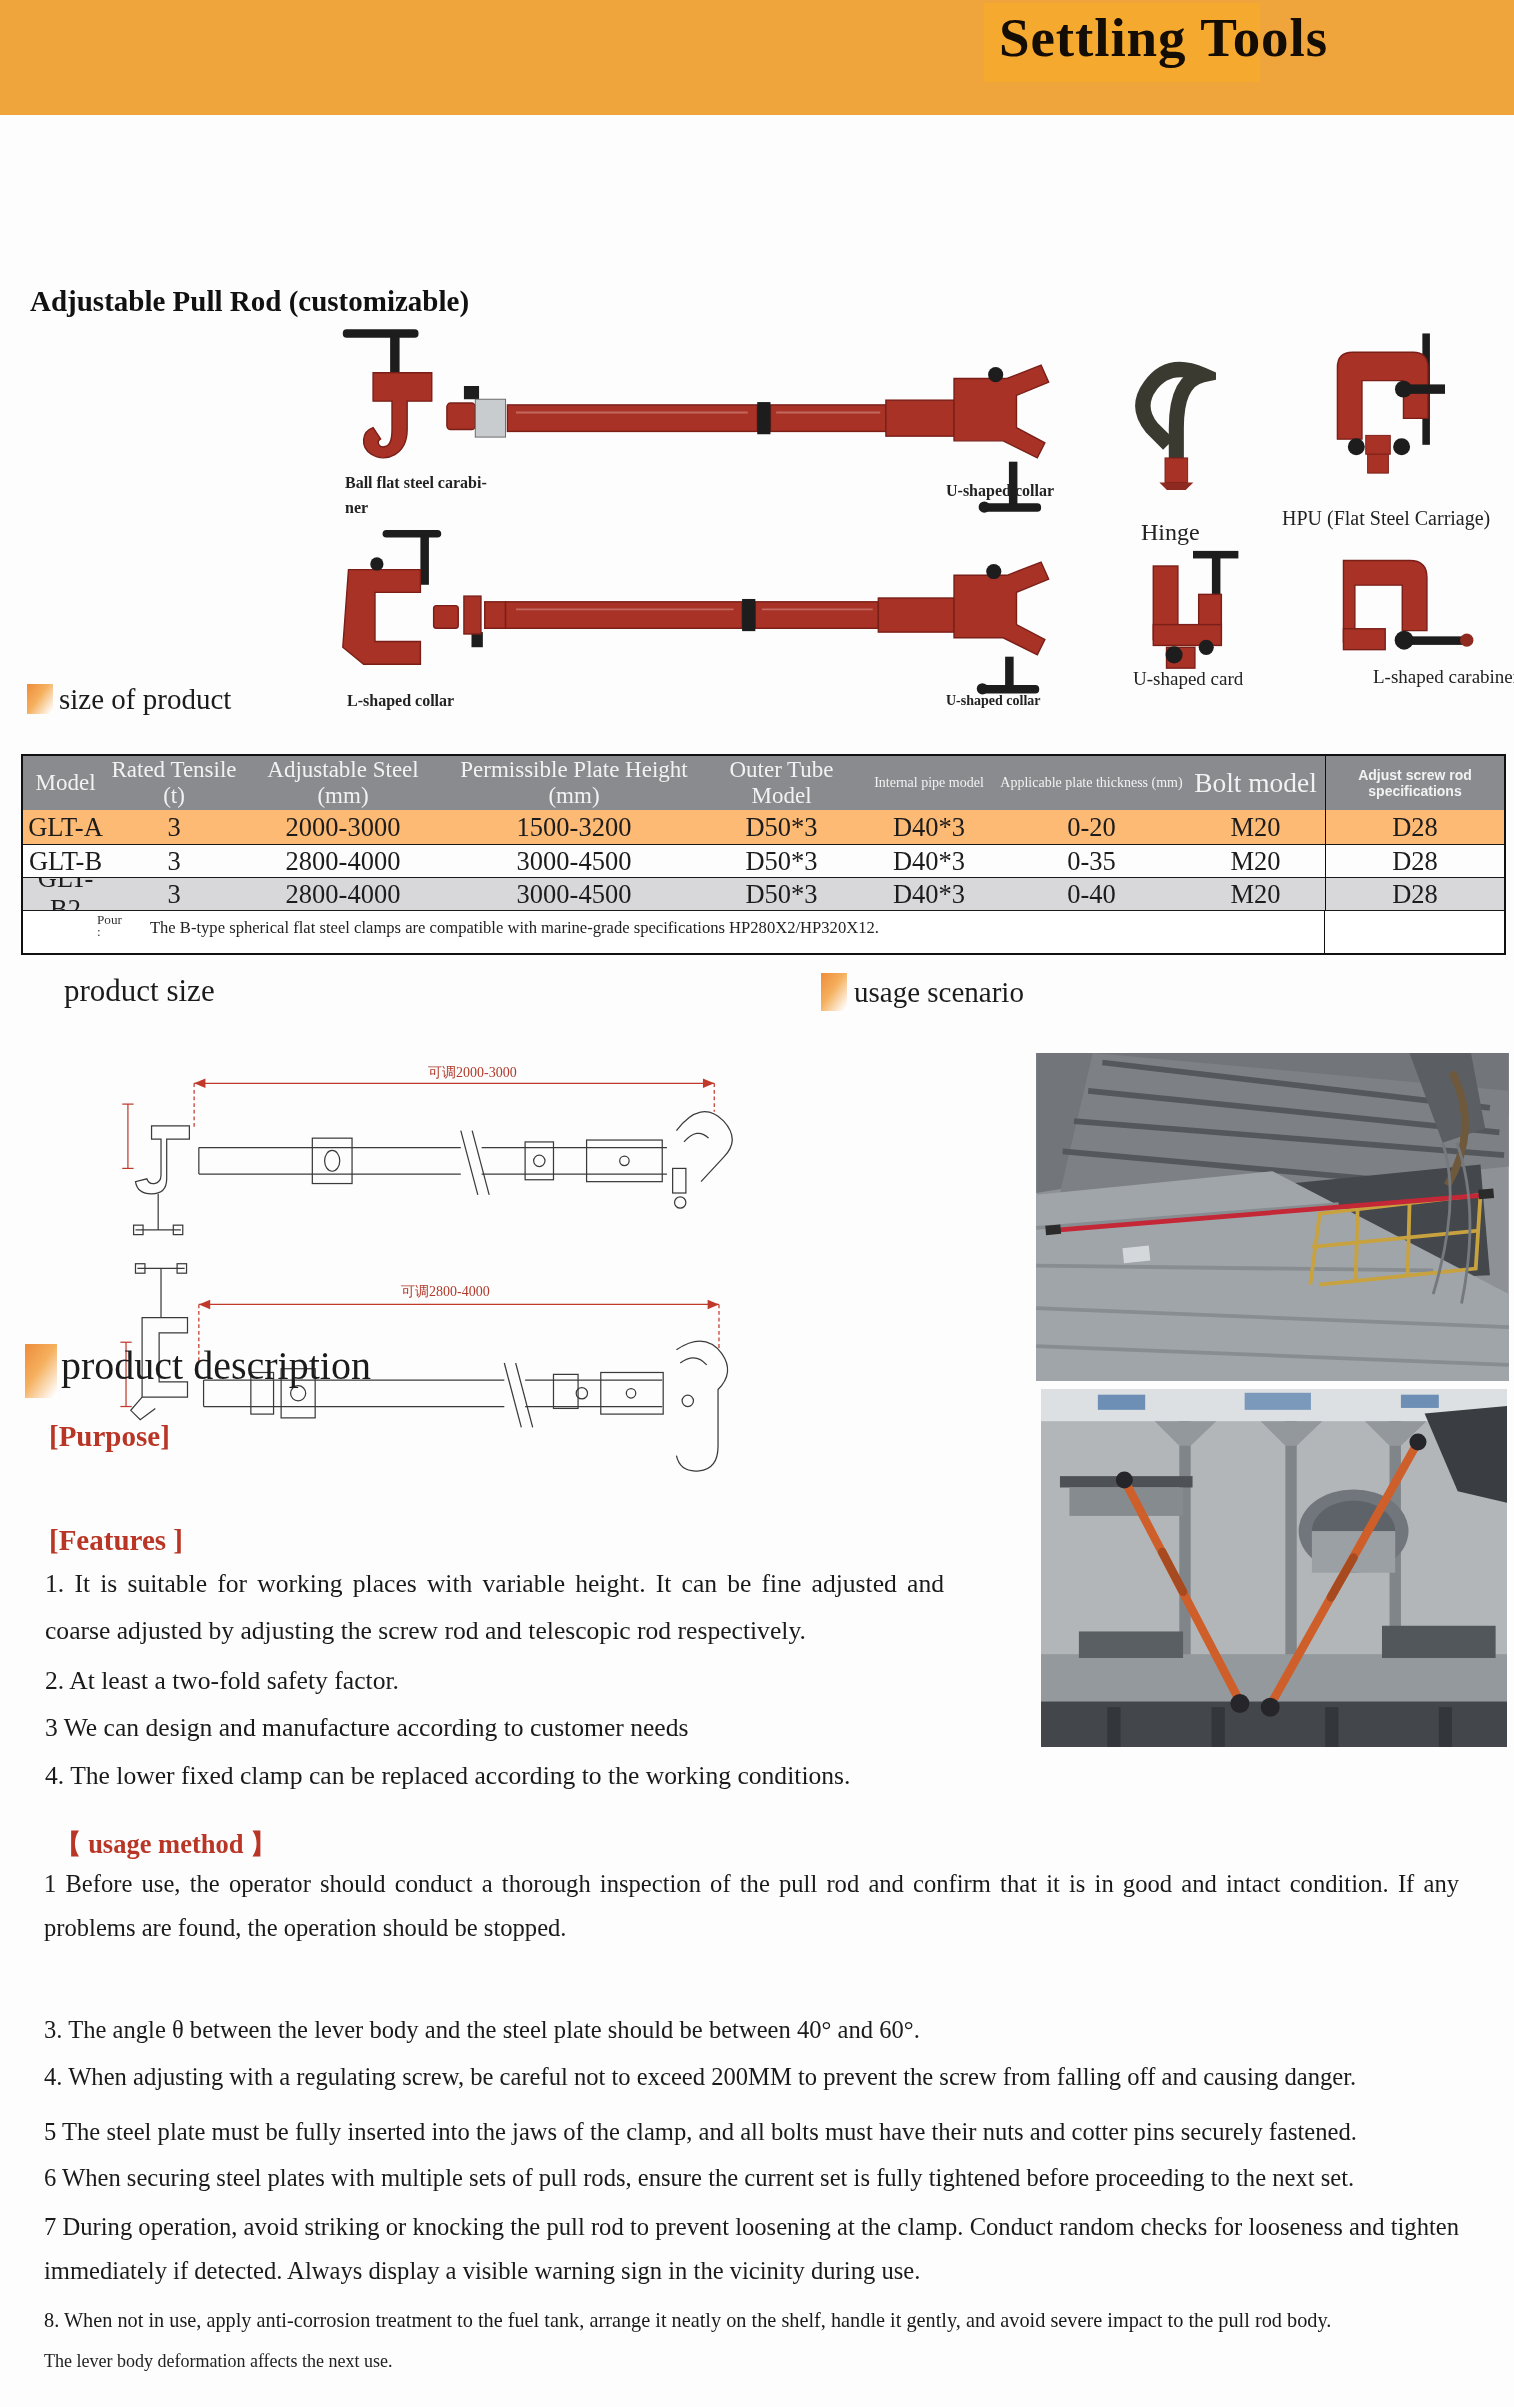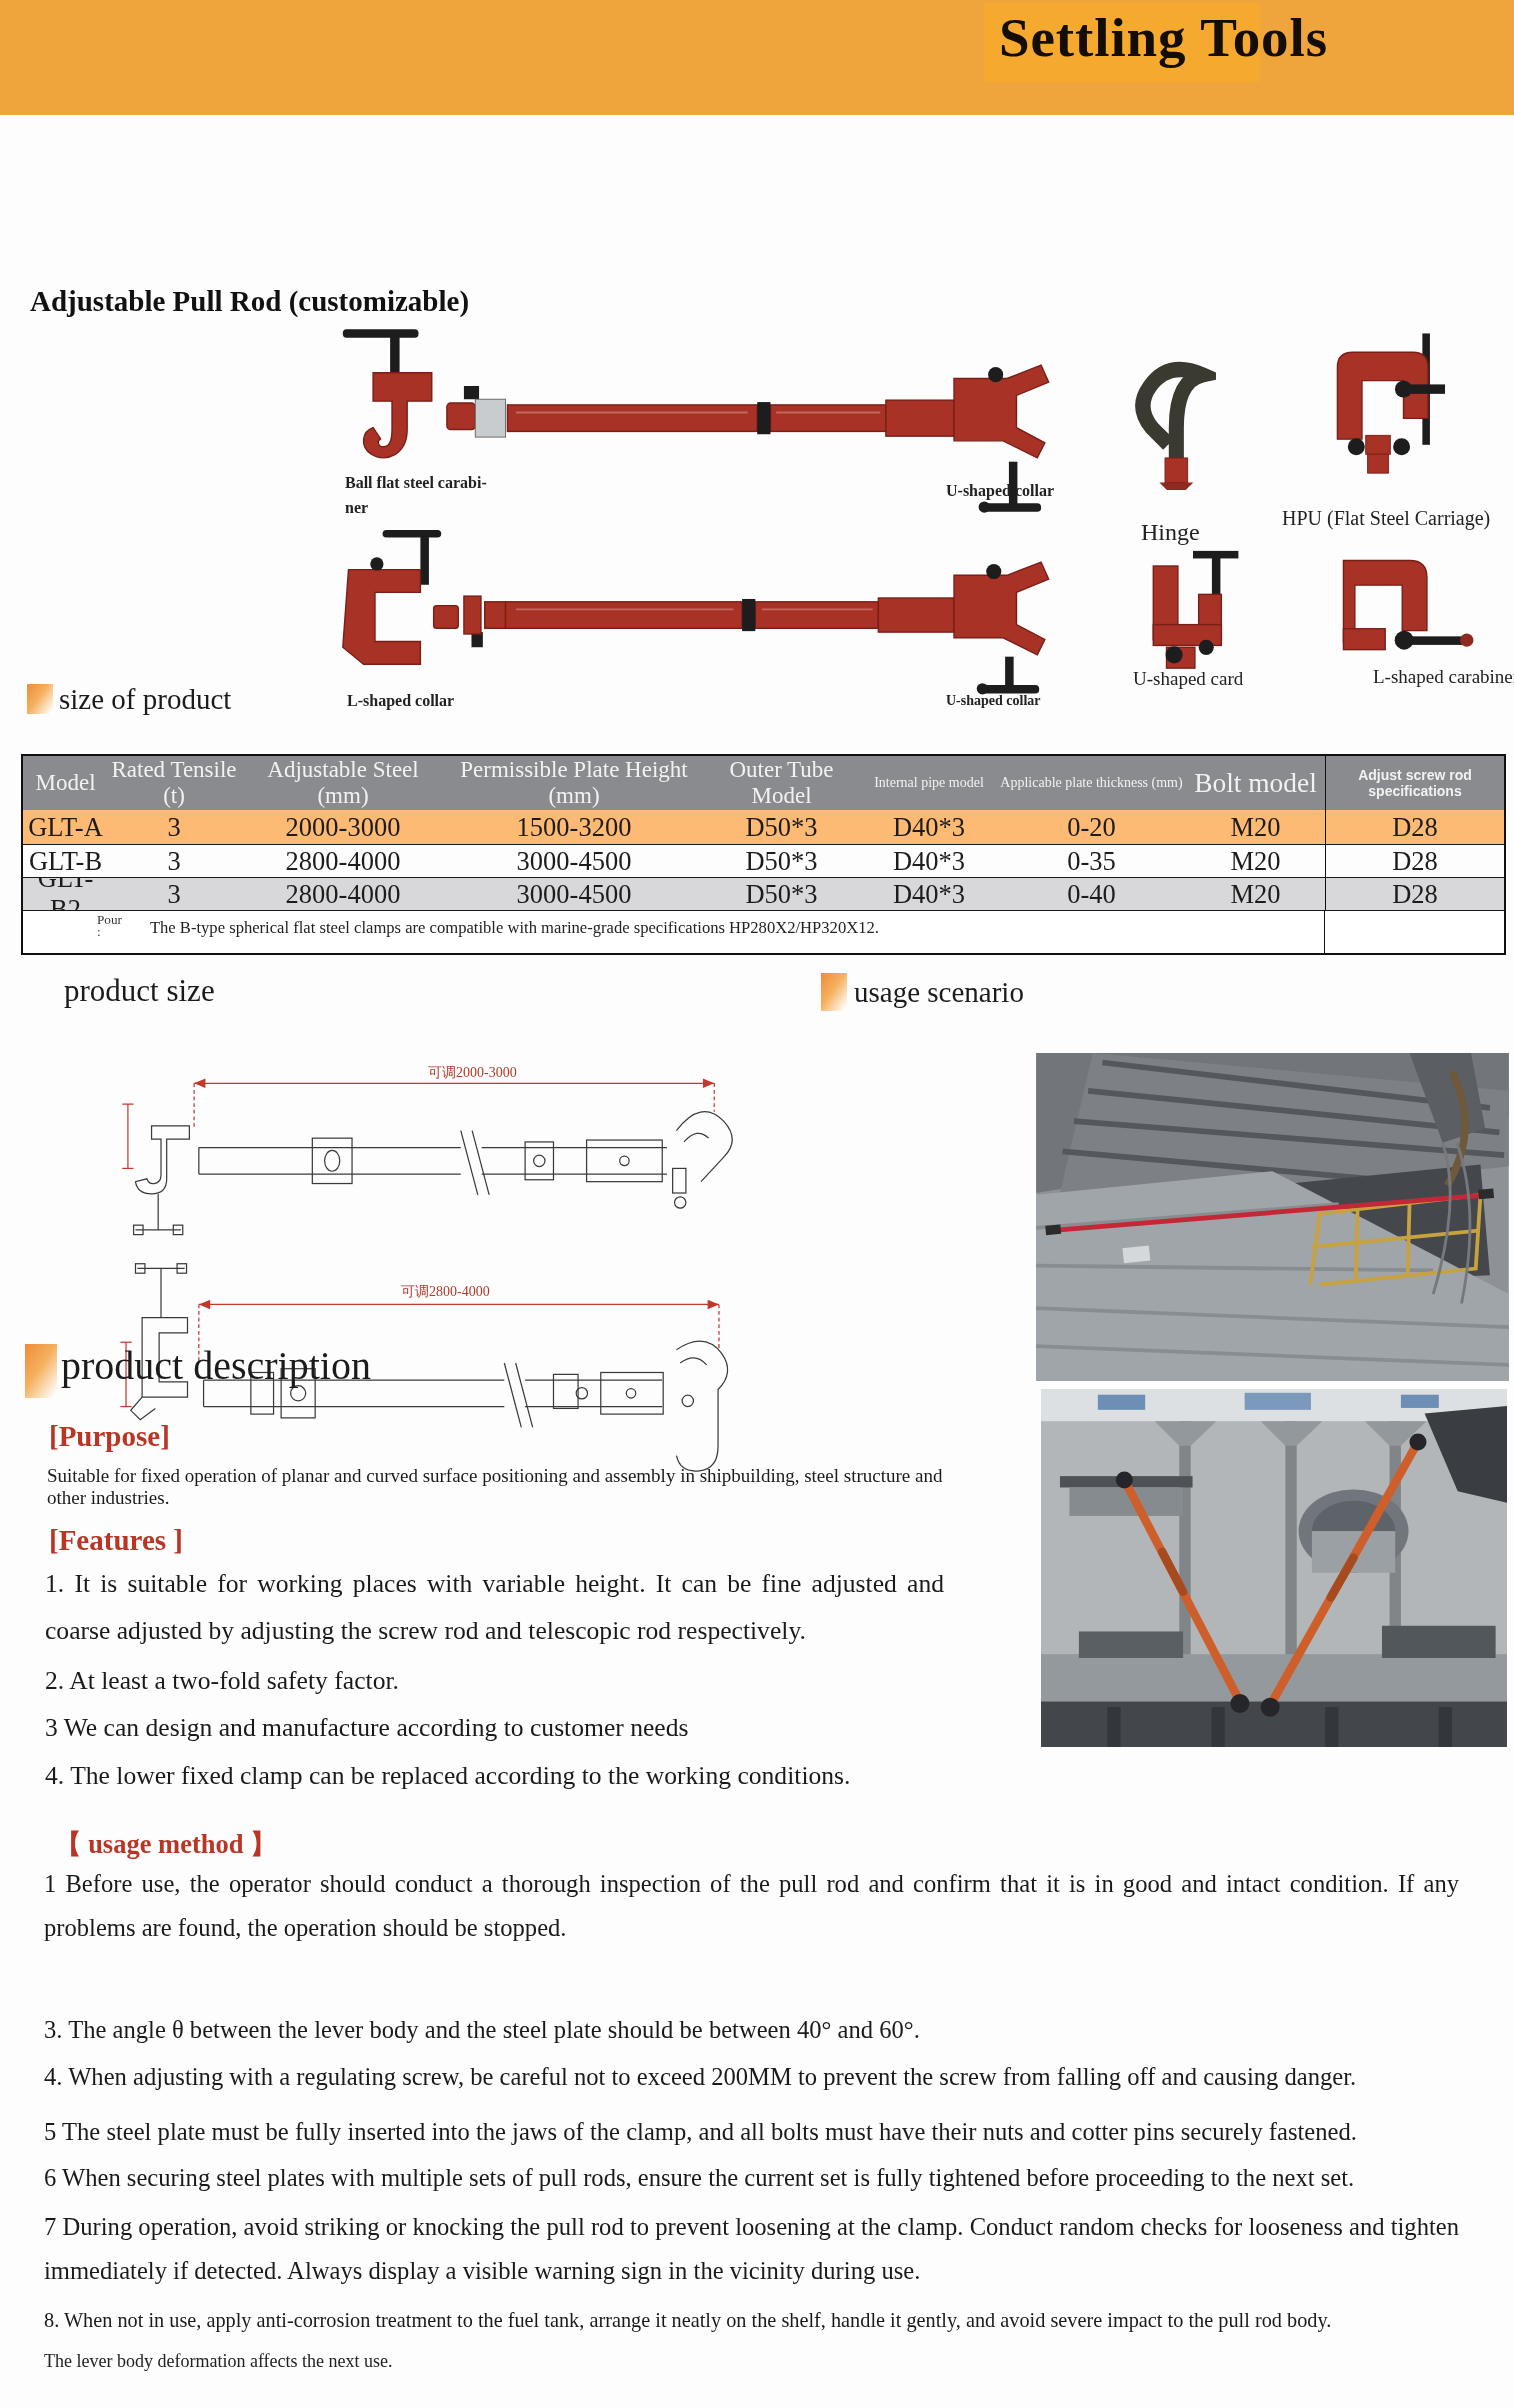--- a/index.html
+++ b/index.html
@@ -386,21 +386,20 @@
         <circle cx="398" cy="56" r="9"></circle>
         <circle cx="242" cy="336" r="10"></circle>
       </g>
     </svg>
   </div>
 
   <div class="abs sq" style="left:24.6px;top:1344px;width:32px;height:54px;"></div>
   <div class="abs" style="left:61px;top:1342px;font-size:40px;">product description</div>
 
   <div class="abs red" style="left:49px;top:1420px;font-size:29px;">[Purpose]</div>
-  <div class="abs" style="left:47px;top:1465px;font-size:19px;width:899px;">Suitable for fixed operation of planar and curved surface positioning and assembly in shipbuilding, steel structure and other industries.</div>
 
   <div class="abs red" style="left:49px;top:1524px;font-size:29px;">[Features ]</div>
   <div class="abs para just" style="left:45px;top:1560px;width:899px;font-size:25.6px;line-height:47px;">1. It is suitable for working places with variable height. It can be fine adjusted and coarse adjusted by adjusting the screw rod and telescopic rod respectively.</div>
   <div class="abs para" style="left:45px;top:1659px;width:909px;font-size:25.6px;">2. At least a two-fold safety factor.</div>
   <div class="abs para" style="left:45px;top:1706px;width:909px;font-size:25.6px;">3 We can design and manufacture according to customer needs</div>
   <div class="abs para" style="left:45px;top:1754px;width:909px;font-size:25.6px;">4. The lower fixed clamp can be replaced according to the working conditions.</div>
 
   <div class="abs red" style="left:55px;top:1826px;font-size:26.5px;">【 usage method 】</div>
   <div class="abs para just" style="left:44px;top:1862px;width:1415px;">1 Before use, the operator should conduct a thorough inspection of the pull rod and confirm that it is in good and intact condition. If any problems are found, the operation should be stopped.</div>
   <div class="abs para" style="left:44px;top:2008px;width:1448px;white-space:nowrap;">3. The angle  θ  between the lever body and the steel plate should be between 40° and 60°.</div>

